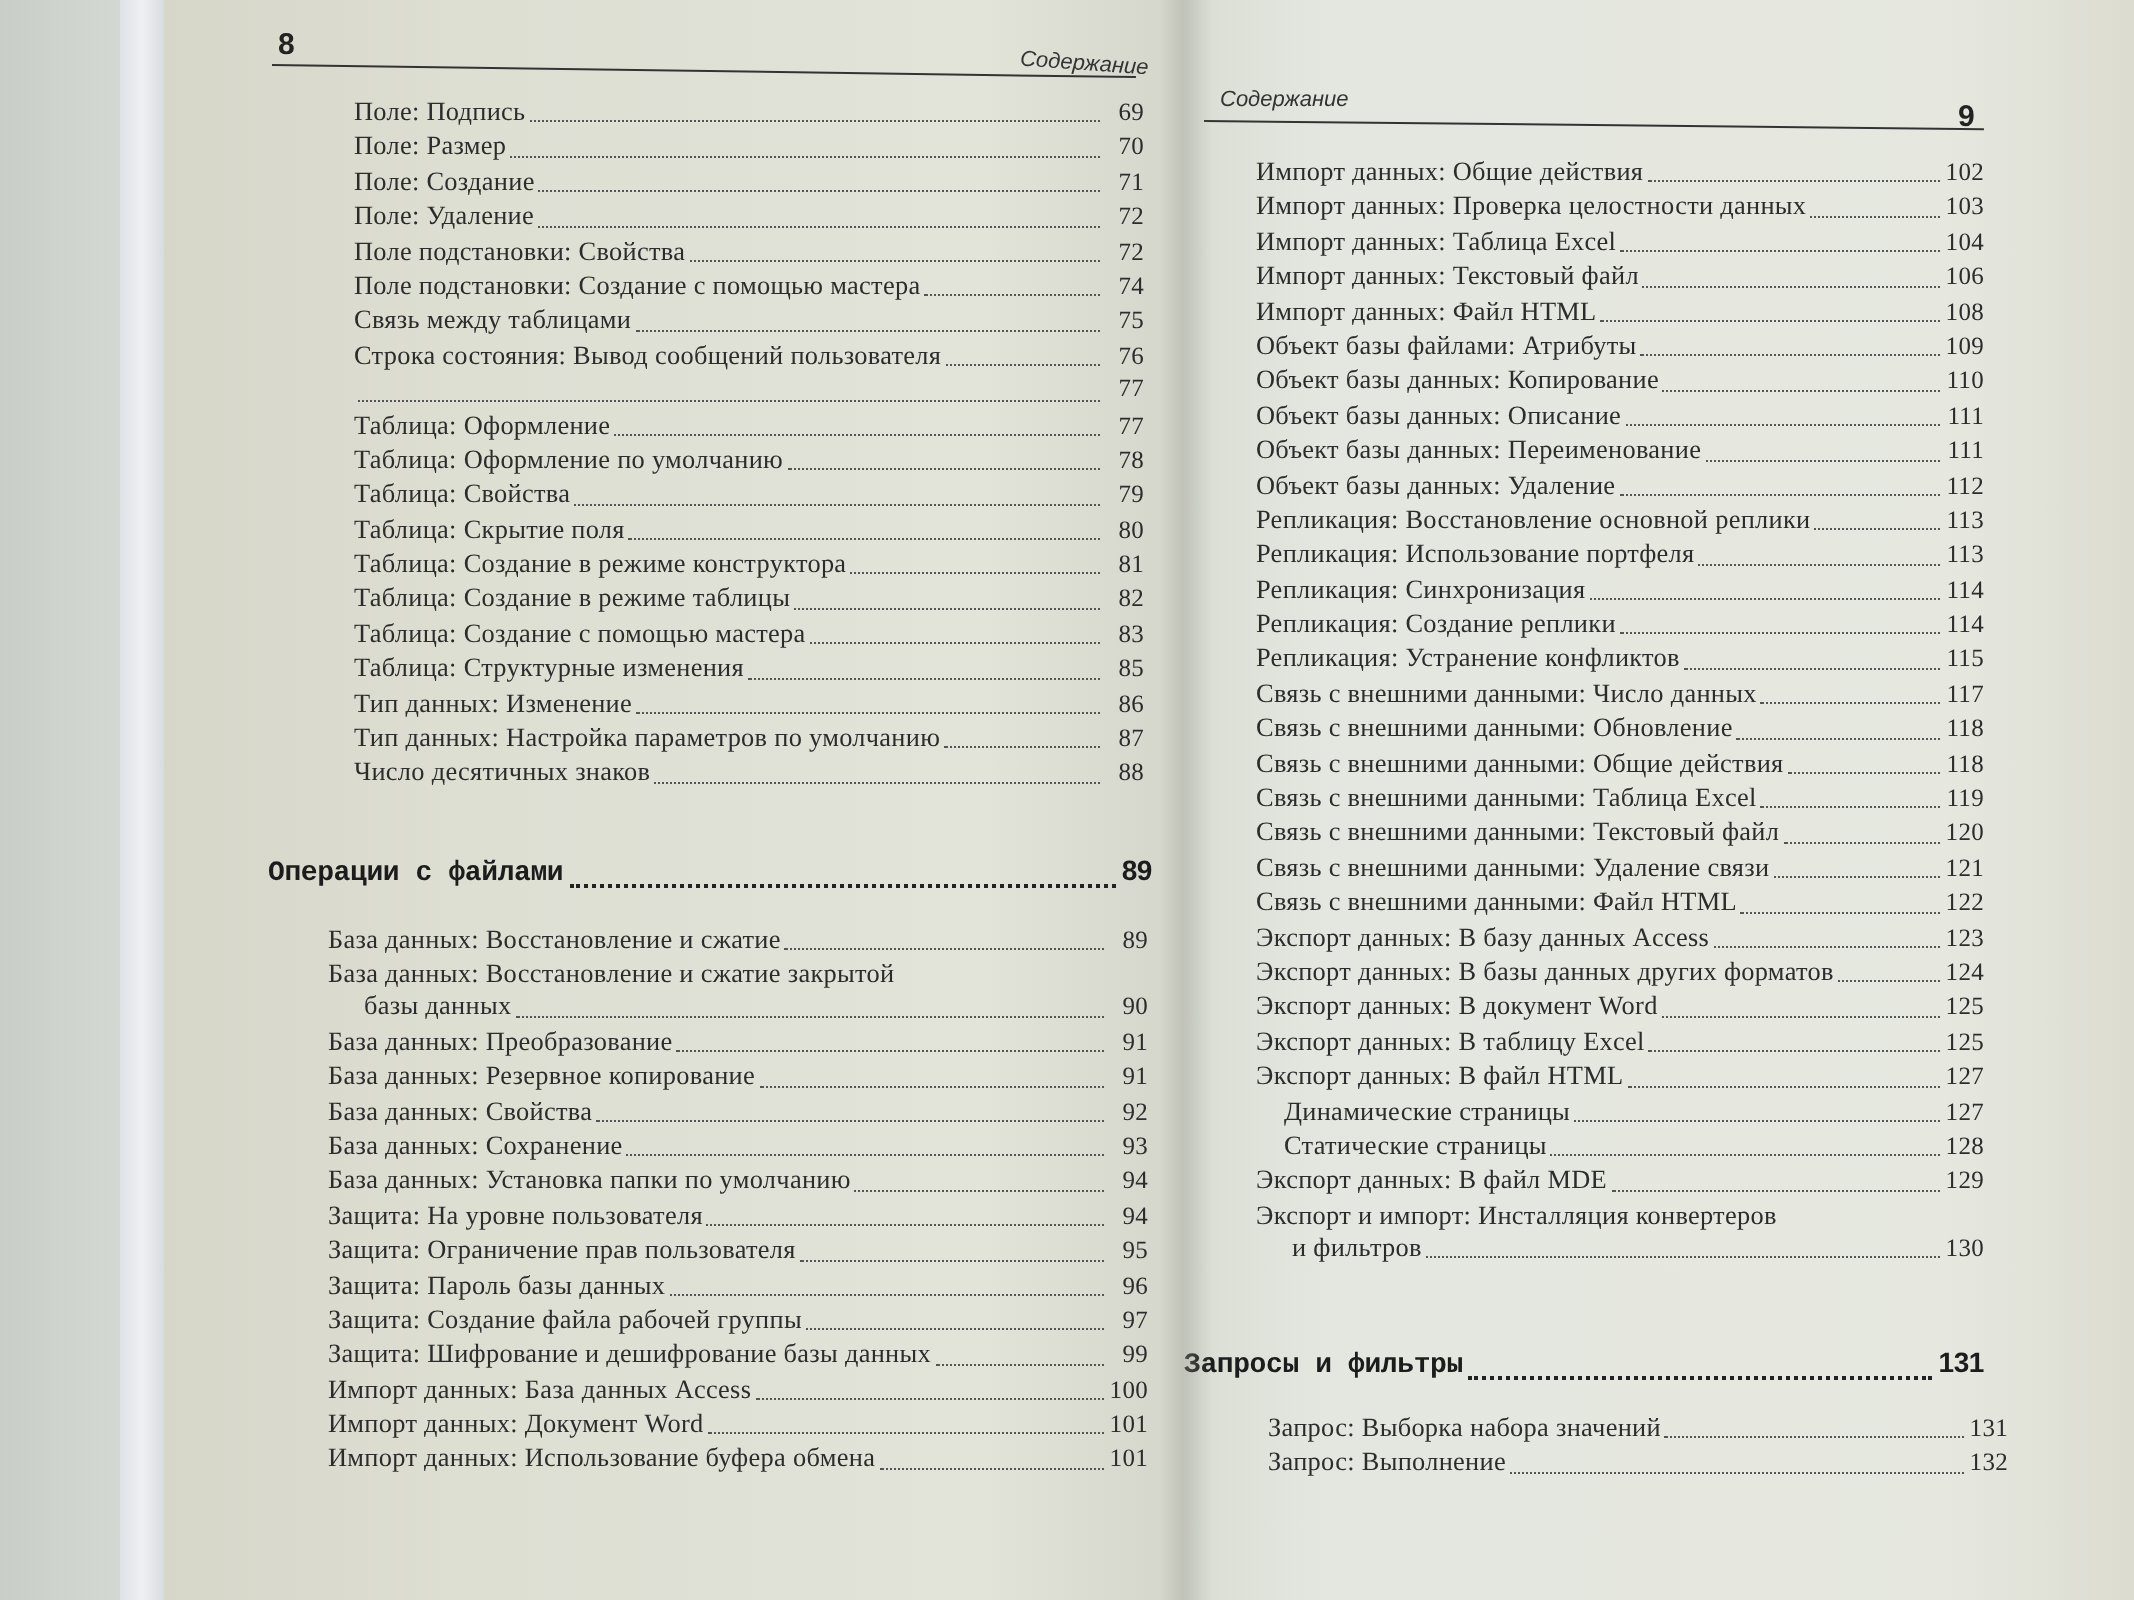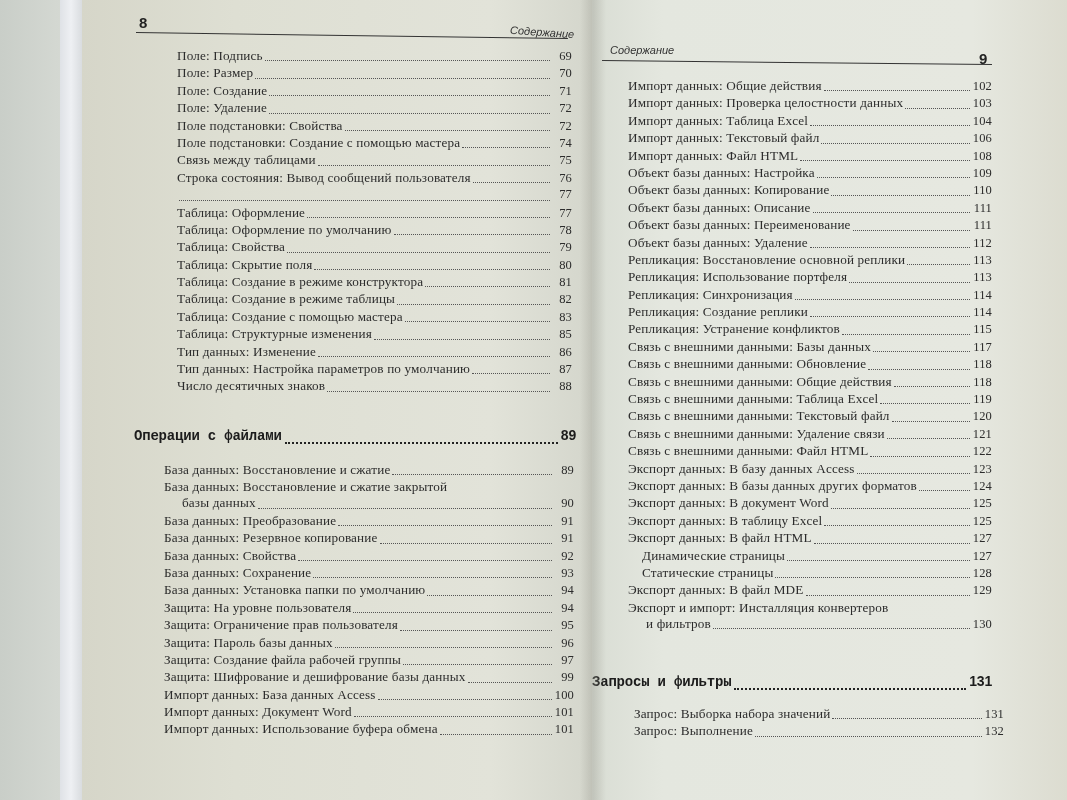--- a/index.html
+++ b/index.html
@@ -295,21 +295,21 @@
         <span class="label">Импорт данных: Текстовый файл</span>
         <span class="dots"></span>
         <span class="num">106</span>
       </div>
     <div class="toc-row">
         <span class="label">Импорт данных: Файл HTML</span>
         <span class="dots"></span>
         <span class="num">108</span>
       </div>
     <div class="toc-row">
-        <span class="label">Объект базы данных: Настройка</span>
+        <span class="label">Объект базы файлами: Атрибуты</span>
         <span class="dots"></span>
         <span class="num">109</span>
       </div>
     <div class="toc-row">
         <span class="label">Объект базы данных: Копирование</span>
         <span class="dots"></span>
         <span class="num">110</span>
       </div>
     <div class="toc-row">
         <span class="label">Объект базы данных: Описание</span>
@@ -345,21 +345,21 @@
         <span class="label">Репликация: Создание реплики</span>
         <span class="dots"></span>
         <span class="num">114</span>
       </div>
     <div class="toc-row">
         <span class="label">Репликация: Устранение конфликтов</span>
         <span class="dots"></span>
         <span class="num">115</span>
       </div>
     <div class="toc-row">
-        <span class="label">Связь с внешними данными: Базы данных</span>
+        <span class="label">Связь с внешними данными: Число данных</span>
         <span class="dots"></span>
         <span class="num">117</span>
       </div>
     <div class="toc-row">
         <span class="label">Связь с внешними данными: Обновление</span>
         <span class="dots"></span>
         <span class="num">118</span>
       </div>
     <div class="toc-row">
         <span class="label">Связь с внешними данными: Общие действия</span>

